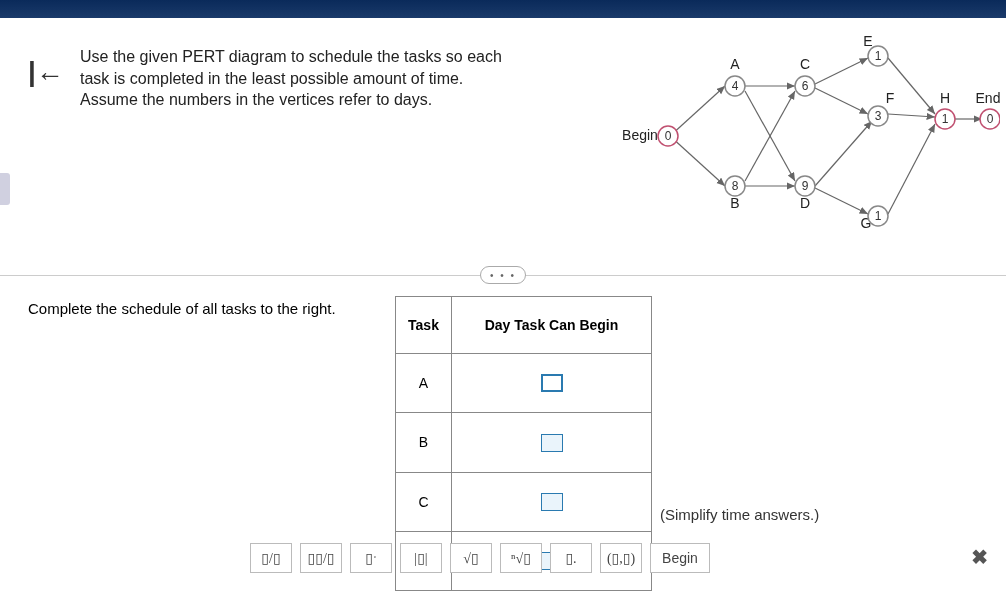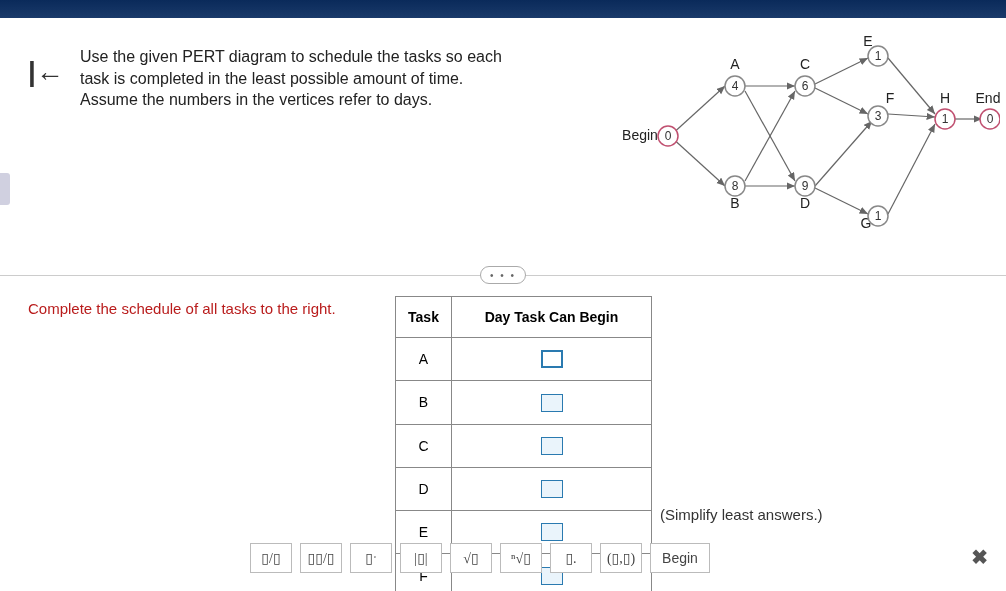--- a/index.html
+++ b/index.html
@@ -70,31 +70,31 @@
       top: 257px;
       height: 1px;
       background: #ccc;
     }
     .lower-left-text {
       position: absolute;
       left: 28px;
       top: 282px;
       width: 340px;
       font-size: 15px;
-      color: #b91c1c;
+      color: #000000;
     }
     .schedule-table {
       position: absolute;
       left: 395px;
       top: 278px;
       border-collapse: collapse;
     }
     .schedule-table th, .schedule-table td {
       border: 1px solid #888;
-      padding: 12px 8px;
+      padding: 20px 8px;
       text-align: center;
       font-size: 14px;
       height: 25px;
     }
     .schedule-table th {
       font-weight: bold;
       background: #fff;
     }
     .schedule-table .task-col { width: 56px; }
     .schedule-table .day-col { width: 200px; }
@@ -290,21 +290,21 @@
           <td class="task-col">G</td>
           <td class="day-col"><span class="answer-input"></span></td>
         </tr>
         <tr>
           <td class="task-col">H</td>
           <td class="day-col"><span class="answer-input"></span></td>
         </tr>
       </tbody>
   </table>
 
-  <div class="simplify-text">(Simplify least answers.)</div>
+  <div class="simplify-text">(Simplify time answers.)</div>
 
   <div class="toolbar">
     <div class="tool-btn">▯/▯</div>
     <div class="tool-btn">▯▯/▯</div>
     <div class="tool-btn">▯ˑ</div>
     <div class="tool-btn">|▯|</div>
     <div class="tool-btn">√▯</div>
     <div class="tool-btn">ⁿ√▯</div>
     <div class="tool-btn">▯.</div>
     <div class="tool-btn">(▯,▯)</div>

